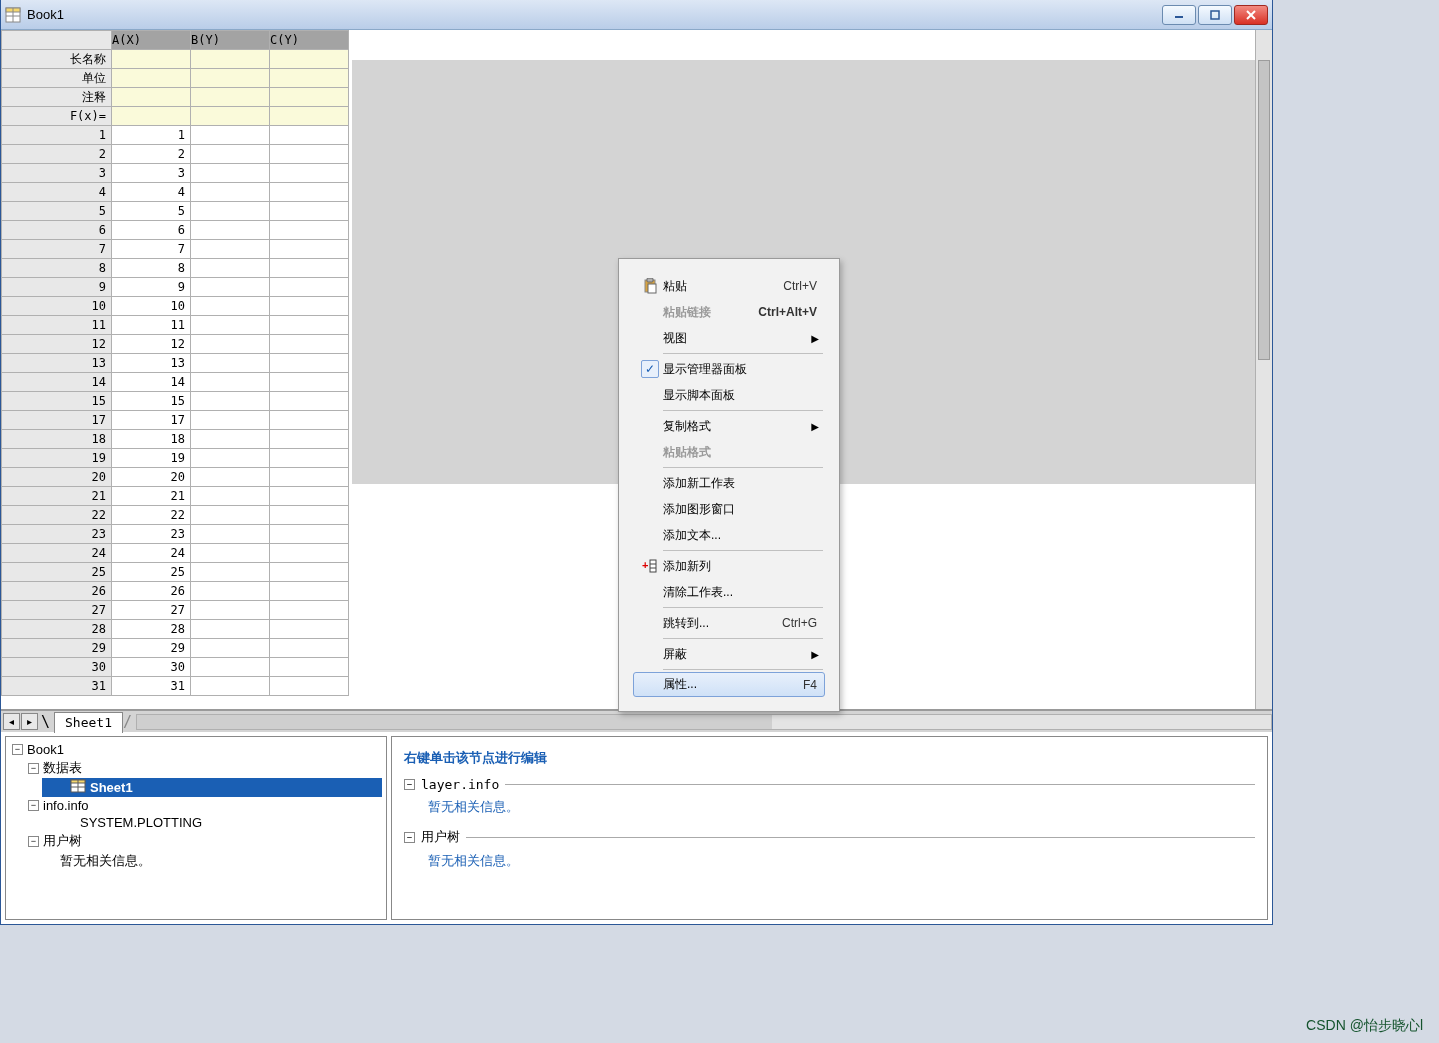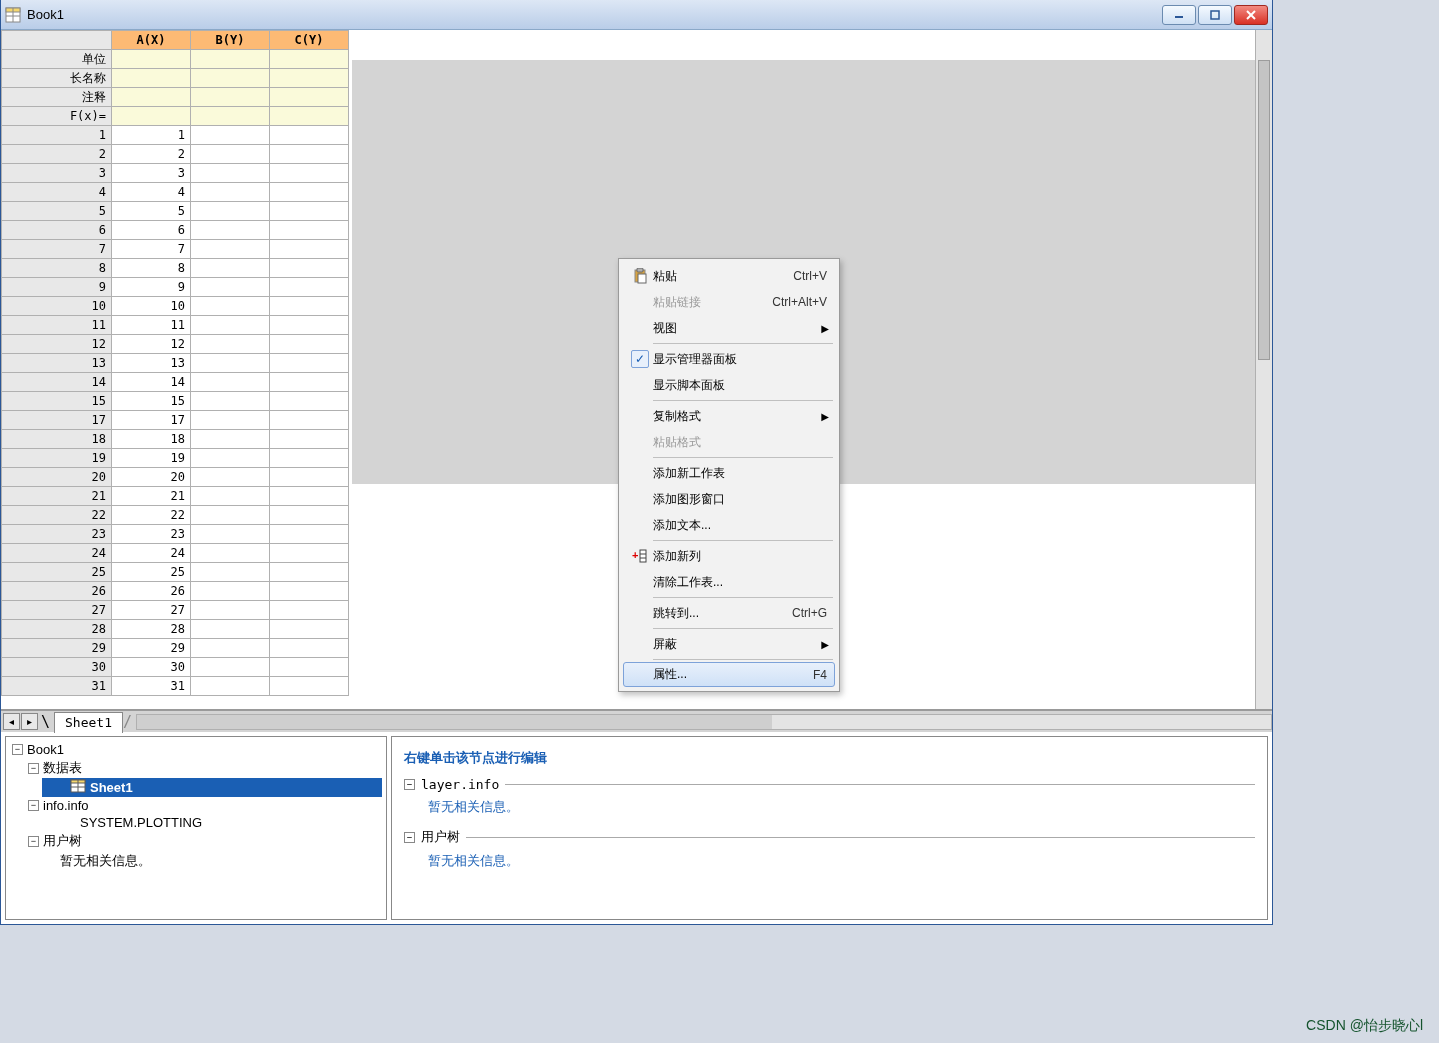--- a/index.html
+++ b/index.html
@@ -9,21 +9,21 @@
 .titlebar .app-icon { width: 16px; height: 16px; margin-right: 6px; display:inline-flex; align-items:center; justify-content:center; }
 .titlebar .title { font-weight: normal; color: #000; font-size: 13px; }
 .win-ctrls { margin-left: auto; display: flex; gap: 2px; }
 .win-btn { width: 34px; height: 20px; border: 1px solid #6b8bb0; border-radius: 3px; background: linear-gradient(#f5faff,#cfe0f4); display: inline-flex; align-items:center; justify-content:center; font-size:11px; color:#2b5797; }
 .win-btn.close { background: linear-gradient(#f28b82,#d93025); color:#fff; border-color:#a02820;}
 .content { flex:1; display:flex; flex-direction:column; position:relative; }
 .sheet-area { position:relative; flex:0 0 680px; border-bottom:1px solid #999; }
 table.sheet { border-collapse: collapse; font-size:12px; }
 table.sheet th, table.sheet td { border: 1px solid #b0b0b0; height:19px; padding:0; }
 .corner-cell { width:110px; background:#e8e8e8;}
-.colhead { width:79px; background:#fdba74; text-align:center; font-family: "Consolas","SimSun",monospace; font-weight:bold;}
+.colhead { width:79px; background:#a3a3a3; text-align:left; font-family: "Consolas","SimSun",monospace; font-weight:normal;}
 .rowhead { width:110px; background:#e8e8e8; text-align:right; padding-right:5px!important; font-family:"SimSun","Consolas",monospace;}
 .meta-row td.data { background:#fafada; }
 .num-row td.data { background:#fff; text-align:right; padding-right:5px!important; font-family:"Consolas","SimSun",monospace;}
 .sheet-wrapper{ height:675px; overflow:hidden; position:relative; border-right:1px solid #b0b0b0;}
 .grey-area{ position:absolute; left:351px; right:17px; top:30px; bottom:225px; background:#d4d4d4;}
 .tab-bar { height:22px; background:#d4d4d4; display:flex; align-items:center; border-top:1px solid #9a9a9a; padding-left:2px; position:relative;}
 .tab-nav-btn{ width:17px; height:17px; border:1px solid #888; background:#e8e8e8; display:inline-flex;align-items:center;justify-content:center;font-size:10px; margin-right:1px;}
 .tab-label{ background:#fff; border:1px solid #888; border-bottom:none; padding:2px 10px 3px; font-family:"Consolas","SimSun",monospace; font-size:13px; margin-left:4px; position:relative; top:1px;}
 .tab-slash{ margin-left:0; color:#888;}
 .bottom-panels{ flex:1; display:flex; margin:4px; gap:4px;}
@@ -31,27 +31,27 @@
 .panel.left{ width:382px; padding:4px; overflow:auto;}
 .panel.right{ flex:1; padding:12px; overflow:auto;}
 .tree-node{ padding:1px 2px; display:flex; align-items:center; gap:4px; font-size:13px;}
 .tree-node.selected{ background:#1a5fb4; color:#fff;}
 .expander{ width:11px; height:11px; border:1px solid #888; display:inline-flex; align-items:center;justify-content:center; font-size:9px; line-height:9px; background:#fff; color:#000; flex-shrink:0; }
 .right-panel-title{ color:#1a5fb4; font-weight:bold; font-size:13px; margin-bottom:10px;}
 .field-group{ margin:6px 0 12px;}
 .field-label{ display:flex; align-items:center; gap:6px; font-family:"Consolas","SimSun",monospace; font-size:13px;}
 .field-line{ flex:1; border-top:1px solid #aaa; height:1px;}
 .field-content{ color:#1a5fb4; font-size:13px; padding:6px 0 0 24px;}
-.ctx-menu{ position:absolute; width:222px; background:#f2f2f2; border:1px solid #9a9a9a; box-shadow:2px 3px 6px rgba(0,0,0,.25); left:618; top:258px; z-index:100; padding:4px;}
+.ctx-menu{ position:absolute; width:222px; background:#f2f2f2; border:1px solid #9a9a9a; box-shadow:2px 3px 6px rgba(0,0,0,.25); left:618; top:258px; z-index:100; padding:14px;}
 .ctx-item{ display:flex; align-items:center; height:26px; padding:0 8px 0 4px; position:relative;}
 .ctx-item .iconcol{ width:26px; display:flex; align-items:center; justify-content:center;}
 .ctx-item .label{ flex:1;}
 .ctx-item .shortcut{ color:#333; font-size:12px;}
 .ctx-item .arrow{ position:absolute; right:6px; font-size:10px;}
-.ctx-item.disabled{ color:#9a9a9a;}
+.ctx-item.disabled{ color:#9a9a9a;font-weight:bold;}
 .ctx-item.highlight{ background:linear-gradient(#e8f0fb,#cfe1f7); border:1px solid #7da2d9; border-radius:3px; padding:0 7px 0 3px; height:25px;}
 .ctx-sep{ height:1px; background:#c0c0c0; margin:2px 2px 2px 30px;}
 .check-ic{ width:18px; height:18px; border:1px solid #7da2d9; background:#e8f0fb; display:flex;align-items:center;justify-content:center; color:#1a5fb4; font-size:12px; border-radius:2px;}
 .watermark{ position:absolute; right:16px; bottom:8px; color:#14532d; font-size:14px;}
 .hscroll-track{ flex:1; height:16px; background:#e4e4e4; border:1px solid #b0b0b0; margin-left:4px; position:relative;}
 .hscroll-thumb{ position:absolute; left:0; top:0; bottom:0; width:56%; background:#cfcfcf;}
 .right-scroll-strip{ position:absolute; right:0; top:0; bottom:0; width:17px; background:#e4e4e4; border-left:1px solid #b0b0b0;}
 .right-scroll-thumb{ position:absolute; left:2px; right:2px; top:30px; height:300px; background:#c4c4c4; border:1px solid #9c9c9c;}
 </style>
 </head>
@@ -95,27 +95,27 @@
         <tbody>
               <tr>
           <th class="corner-cell"></th>
           <th class="colhead">A(X)</th>
           <th class="colhead">B(Y)</th>
           <th class="colhead">C(Y)</th>
         </tr>
         </tbody>
             <tbody id="meta-body">
               <tr class="meta-row">
+                <td class="rowhead">长名称</td>
+                <td class="data"></td>
+                <td class="data"></td>
+                <td class="data"></td>
+              </tr>
+              <tr class="meta-row">
                 <td class="rowhead">单位</td>
-                <td class="data"></td>
-                <td class="data"></td>
-                <td class="data"></td>
-              </tr>
-              <tr class="meta-row">
-                <td class="rowhead">长名称</td>
                 <td class="data"></td>
                 <td class="data"></td>
                 <td class="data"></td>
               </tr>
               <tr class="meta-row">
                 <td class="rowhead">注释</td>
                 <td class="data"></td>
                 <td class="data"></td>
                 <td class="data"></td>
               </tr>

